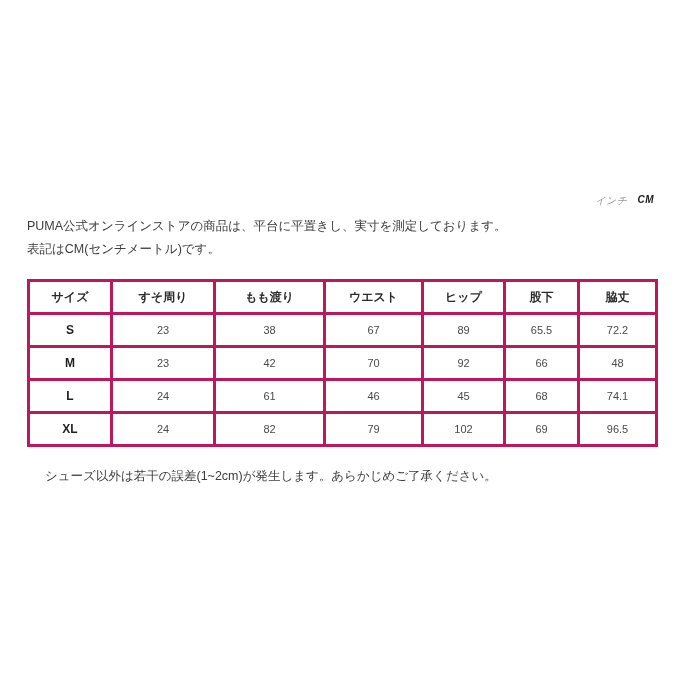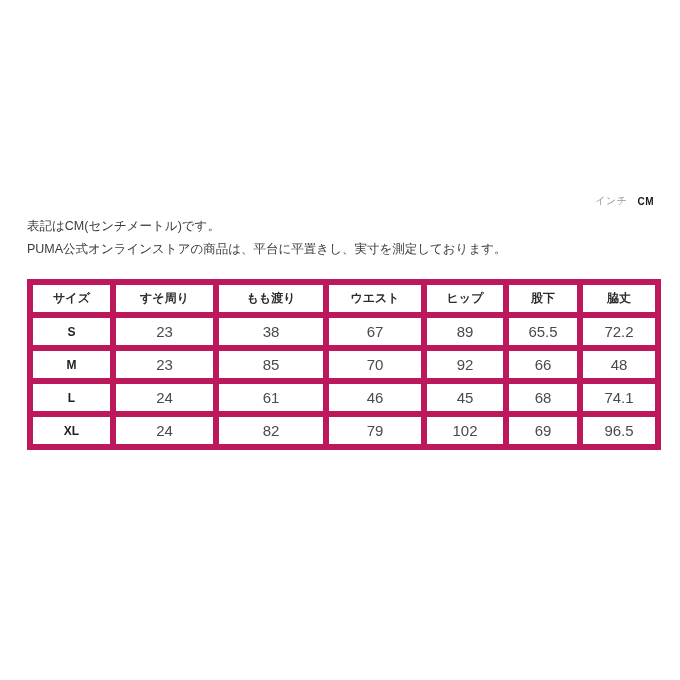--- a/index.html
+++ b/index.html
@@ -11,23 +11,23 @@
     overflow: hidden;
   }
   .page { position: relative; width: 680px; height: 680px; }
 
   
   .unit-toggle {
     position: absolute;
     top: 194px; right: 26px;
     font-size: 10px;
     display: flex;
-    align-items: center;
     gap: 10px;
     letter-spacing: 0.5px;
+    font-style: italic;
   }
   .unit-inch { color: #979797; cursor: pointer; }
   .unit-cm { color: #1a1a1a; font-weight: bold; cursor: pointer; }
 
   
   .intro {
     position: absolute;
     top: 215px; left: 27px; right: 27px;
     font-size: 12.5px;
     line-height: 23px;
@@ -46,33 +46,33 @@
     table-layout: fixed;
   }
   .size-table col.c0 { width: 83px; }
   .size-table col.c1 { width: 103px; }
   .size-table col.c2 { width: 110px; }
   .size-table col.c3 { width: 98px; }
   .size-table col.c4 { width: 82px; }
   .size-table col.c5 { width: 74px; }
   .size-table col.c6 { width: 78px; }
   .size-table th, .size-table td {
-    border: 6px solid #be185d;
+    border: 3px solid #be185d;
     height: 33px;
     text-align: center;
     vertical-align: middle;
     background: #ffffff;
   }
   .size-table th {
     font-size: 12px;
     font-weight: bold;
     color: #2b2b2b;
   }
   .size-table td {
-    font-size: 15px;
+    font-size: 11px;
     color: #4a4a4a;
   }
   .size-table td.size-col {
     font-weight: bold;
     font-size: 12px;
     color: #1f1f1f;
   }
 
   
   .note {
@@ -87,22 +87,22 @@
 <body>
 
 <div class="page">
 
   <div class="unit-toggle">
     <span class="unit-inch">インチ</span>
     <span class="unit-cm">CM</span>
   </div>
 
   <div class="intro">
+    <div>PUMA公式オンラインストアの商品は、平台に平置きし、実寸を測定しております。</div>
     <div>表記はCM(センチメートル)です。</div>
-    <div>PUMA公式オンラインストアの商品は、平台に平置きし、実寸を測定しております。</div>
   </div>
 
   <div class="size-table-wrap">
     <table class="size-table">
       <colgroup>
         <col class="c0">
           <col class="c1">
           <col class="c2">
           <col class="c3">
         <col class="c4">
@@ -126,21 +126,21 @@
           <td>23</td>
           <td>38</td>
           <td>67</td>
           <td>89</td>
           <td>65.5</td>
           <td>72.2</td>
         </tr>
         <tr>
           <td class="size-col">M</td>
           <td>23</td>
-          <td>85</td>
+          <td>42</td>
           <td>70</td>
           <td>92</td>
           <td>66</td>
           <td>48</td>
         </tr>
         <tr>
           <td class="size-col">L</td>
           <td>24</td>
           <td>61</td>
           <td>46</td>
@@ -154,14 +154,15 @@
           <td>82</td>
           <td>79</td>
           <td>102</td>
           <td>69</td>
           <td>96.5</td>
         </tr>
       </tbody>
     </table>
   </div>
 
+  <div class="note">シューズ以外は若干の誤差(1~2cm)が発生します。あらかじめご了承ください。</div>
 
 </div>
 
 </body></html>

